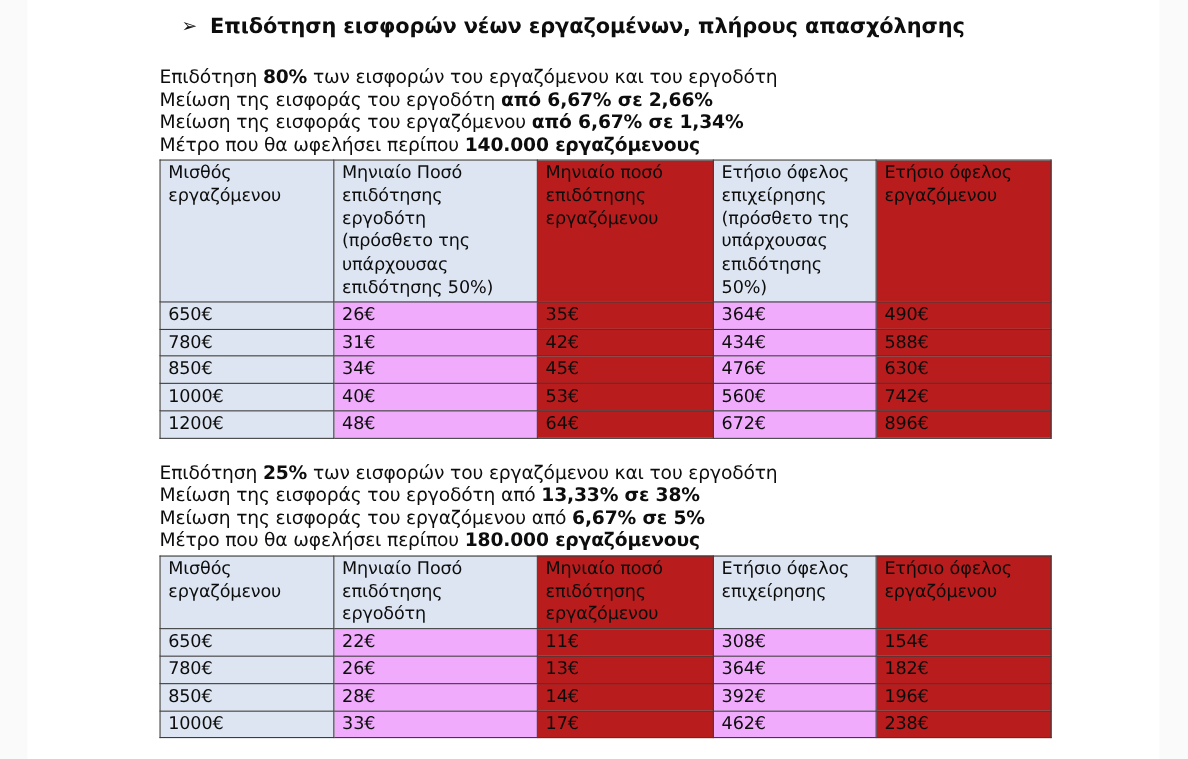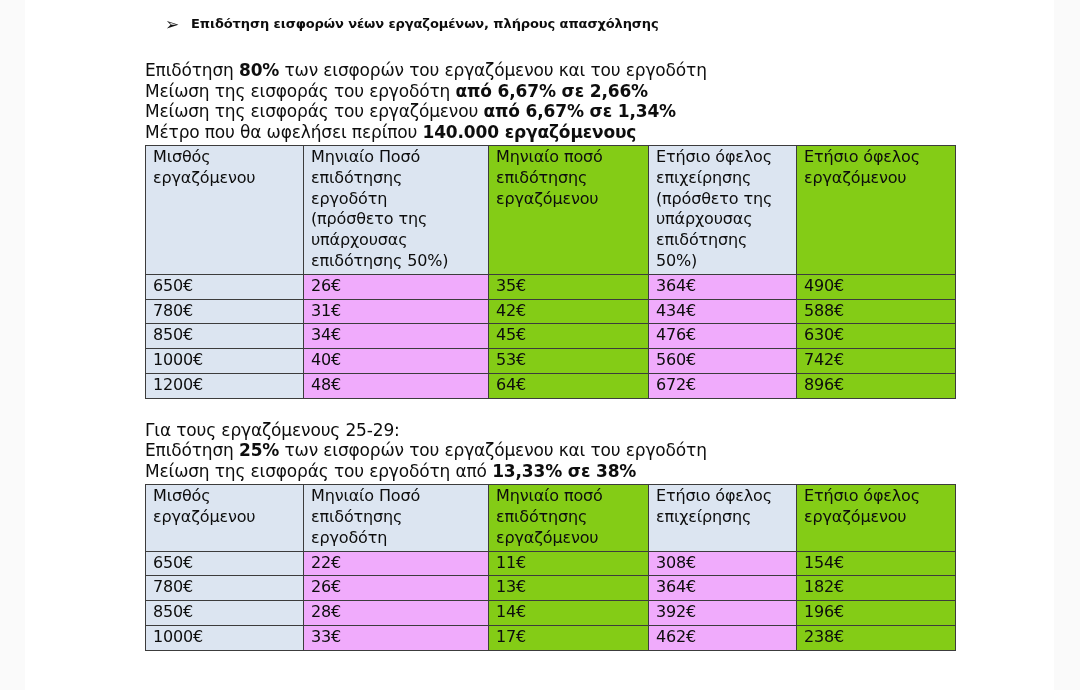--- a/index.html
+++ b/index.html
@@ -42,21 +42,21 @@
   }
   .bullet-arrow {
     width: 26px;
     flex: 0 0 26px;
     font-size: 17px;
     line-height: 24px;
     color: #111;
     font-family: "DejaVu Sans", sans-serif;
   }
   .heading-text {
-    font-size: 13px;
+    font-size: 19px;
     line-height: 24px;
     font-weight: bold;
     letter-spacing: -0.1px;
   }
 
   
   .para {
     margin-top: 24px;
   }
   .para.second {
@@ -94,21 +94,21 @@
   }
   
   col.c1 { width: 158px; }
   col.c2 { width: 185px; }
   col.c3 { width: 160px; }
   col.c4 { width: 148px; }
   col.c5 { width: 159px; }
 
   
   .tint-blue  { background: #dce5f1; }
-  .tint-pink  { background: #84cc16; }
+  .tint-pink  { background: #b91c1c; }
   .tint-white { background: #f0abfc; }
 
   thead th { padding-bottom: 4px; }
 
   tbody td { height: 21px; }
 </style>
 </head>
 <body>
 
 <div class="page">
@@ -185,27 +185,30 @@
           <td class="tint-white">48€</td>
           <td class="tint-pink">64€</td>
           <td class="tint-white">672€</td>
           <td class="tint-pink">896€</td>
         </tr>
       </tbody>
     </table>
 
     <div class="para second">
       <p>
-        <span>Για τους εργαζόμενους 25-29:</span>
-      </p>
-      <p>
         <span>Επιδότηση </span><b>25%</b><span> των εισφορών του εργαζόμενου και του εργοδότη</span>
       </p>
       <p>
         <span>Μείωση της εισφοράς του εργοδότη από </span><b>13,33% σε 38%</b><span></span>
+      </p>
+      <p>
+        <span>Μείωση της εισφοράς του εργαζόμενου από </span><b>6,67% σε 5%</b><span></span>
+      </p>
+      <p>
+        <span>Μέτρο που θα ωφελήσει περίπου </span><b>180.000 εργαζόμενους</b><span></span>
       </p>
     </div>
 
     <table class="benefit-table">
       <colgroup>
         <col class="c1">
           <col class="c2">
           <col class="c3">
           <col class="c4">
           <col class="c5">

